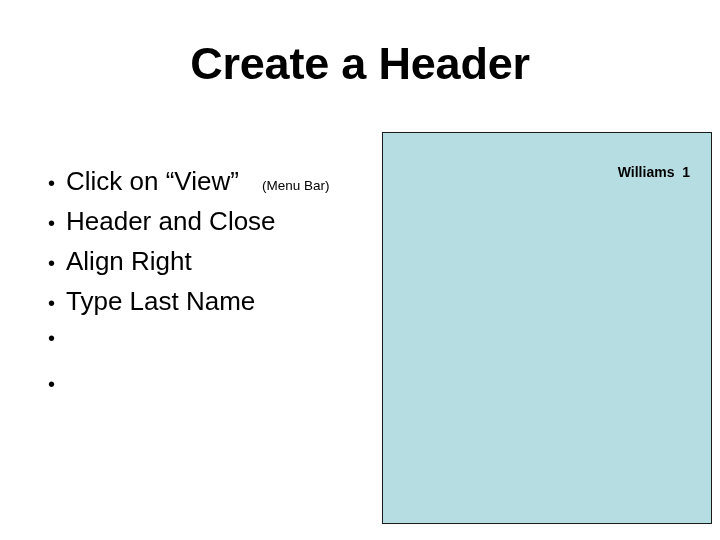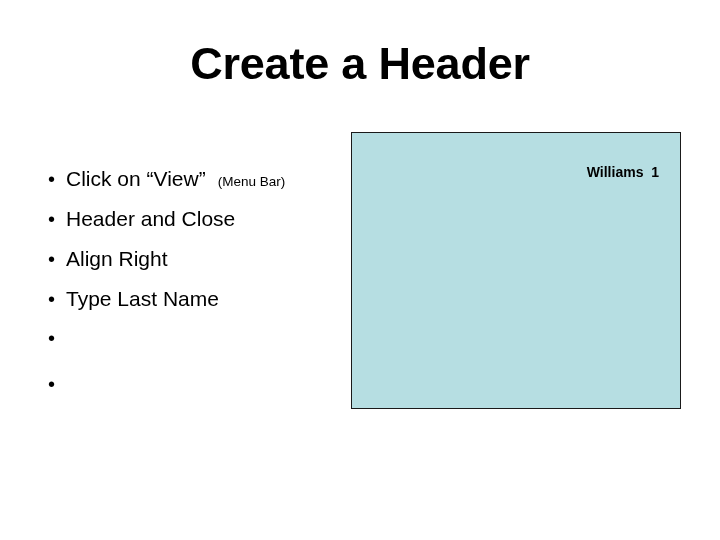--- a/index.html
+++ b/index.html
@@ -51,52 +51,52 @@
   .bullet-mark {
     width: 22px;
     flex: 0 0 22px;
     font-size: 20px;
     line-height: 1;
     text-align: left;
     padding-left: 4px;
     box-sizing: border-box;
   }
   .bullet-text {
-    font-size: 21px;
+    font-size: 26px;
     line-height: 1;
     white-space: nowrap;
   }
   .bullet-note {
     font-size: 13.5px;
     line-height: 1;
-    margin-left: 12px;
+    margin-left: 23px;
     white-space: nowrap;
   }
   .sub-note-row {
     height: 30px;
     padding-left: 26px;
     display: flex;
     align-items: baseline;
   }
   .sub-note {
     font-size: 15px;
     line-height: 1;
     white-space: nowrap;
   }
   .gap-row {
     height: 6px;
   }
 
   
   .header-box {
     position: absolute;
-    left: 351px;
+    left: 382px;
     top: 132px;
     width: 330px;
-    height: 277px;
+    height: 392px;
     background: #b6dee2;
     border: 1.5px solid #1a1a1a;
     box-sizing: border-box;
   }
   .header-box-text {
     position: absolute;
     right: 21px;
     top: 32px;
     font-size: 14px;
     font-weight: bold;

